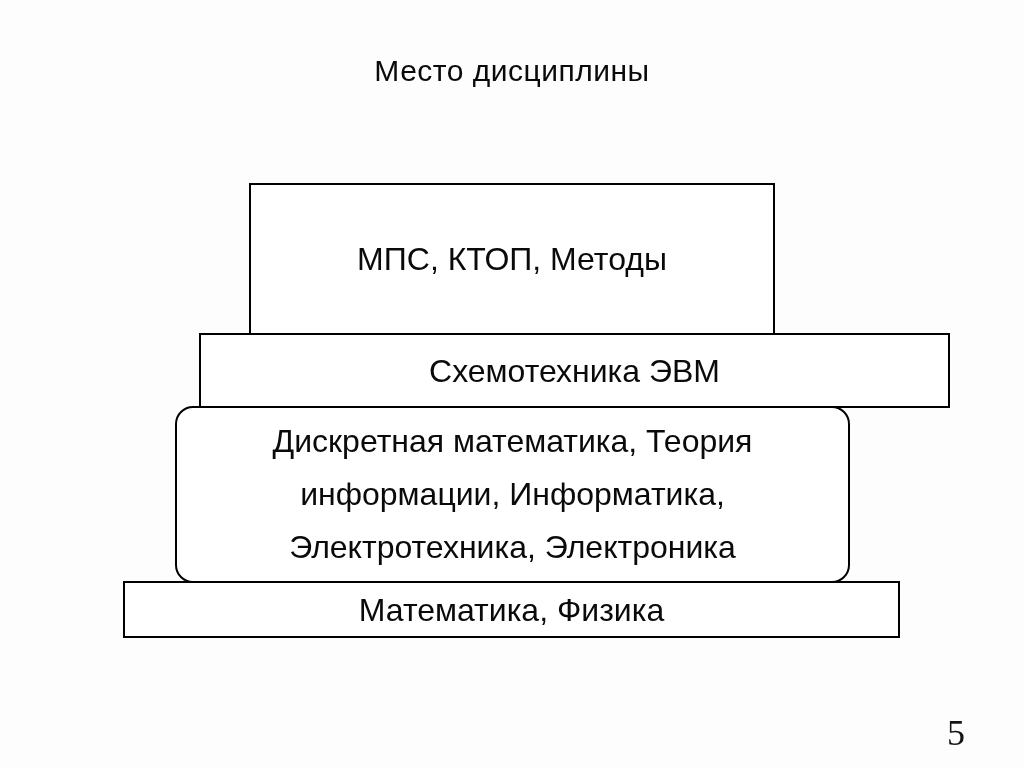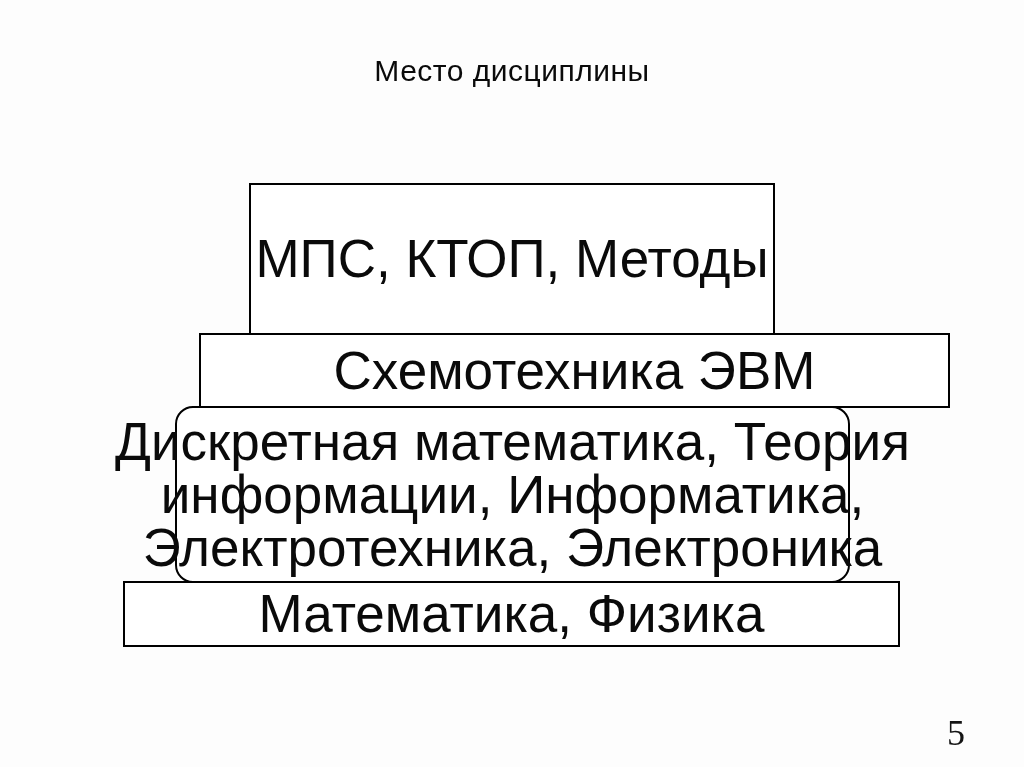--- a/index.html
+++ b/index.html
@@ -37,29 +37,29 @@
     box-sizing: border-box;
     background: var(--box-fill, #ffffff);
     border: 2px solid var(--border, #000000);
     display: flex;
     flex-direction: column;
     justify-content: center;
     align-items: center;
     text-align: center;
   }
   .pyr-box .line {
-    font-size: 53px;
+    font-size: 32px;
     line-height: 52px;
     white-space: nowrap;
   }
   .box-level-1 { left: 249px; top: 183px; width: 526px; height: 152px; }
   .box-level-2 { left: 199px; top: 333px; width: 751px; height: 75px; }
   .box-level-3 { left: 175px; top: 406px; width: 675px; height: 177px; border-radius: 18px; }
   .box-level-3 .line { line-height: 53px; }
-  .box-level-4 { left: 123px; top: 581px; width: 777px; height: 66px; }
+  .box-level-4 { left: 123px; top: 581px; width: 777px; height: 57px; }
   .page-number {
     position: absolute;
     right: 59px;
     bottom: 16px;
     font-family: "Liberation Serif", serif;
     font-size: 36px;
     line-height: 1;
     color: #141414;
   }
 </style>

